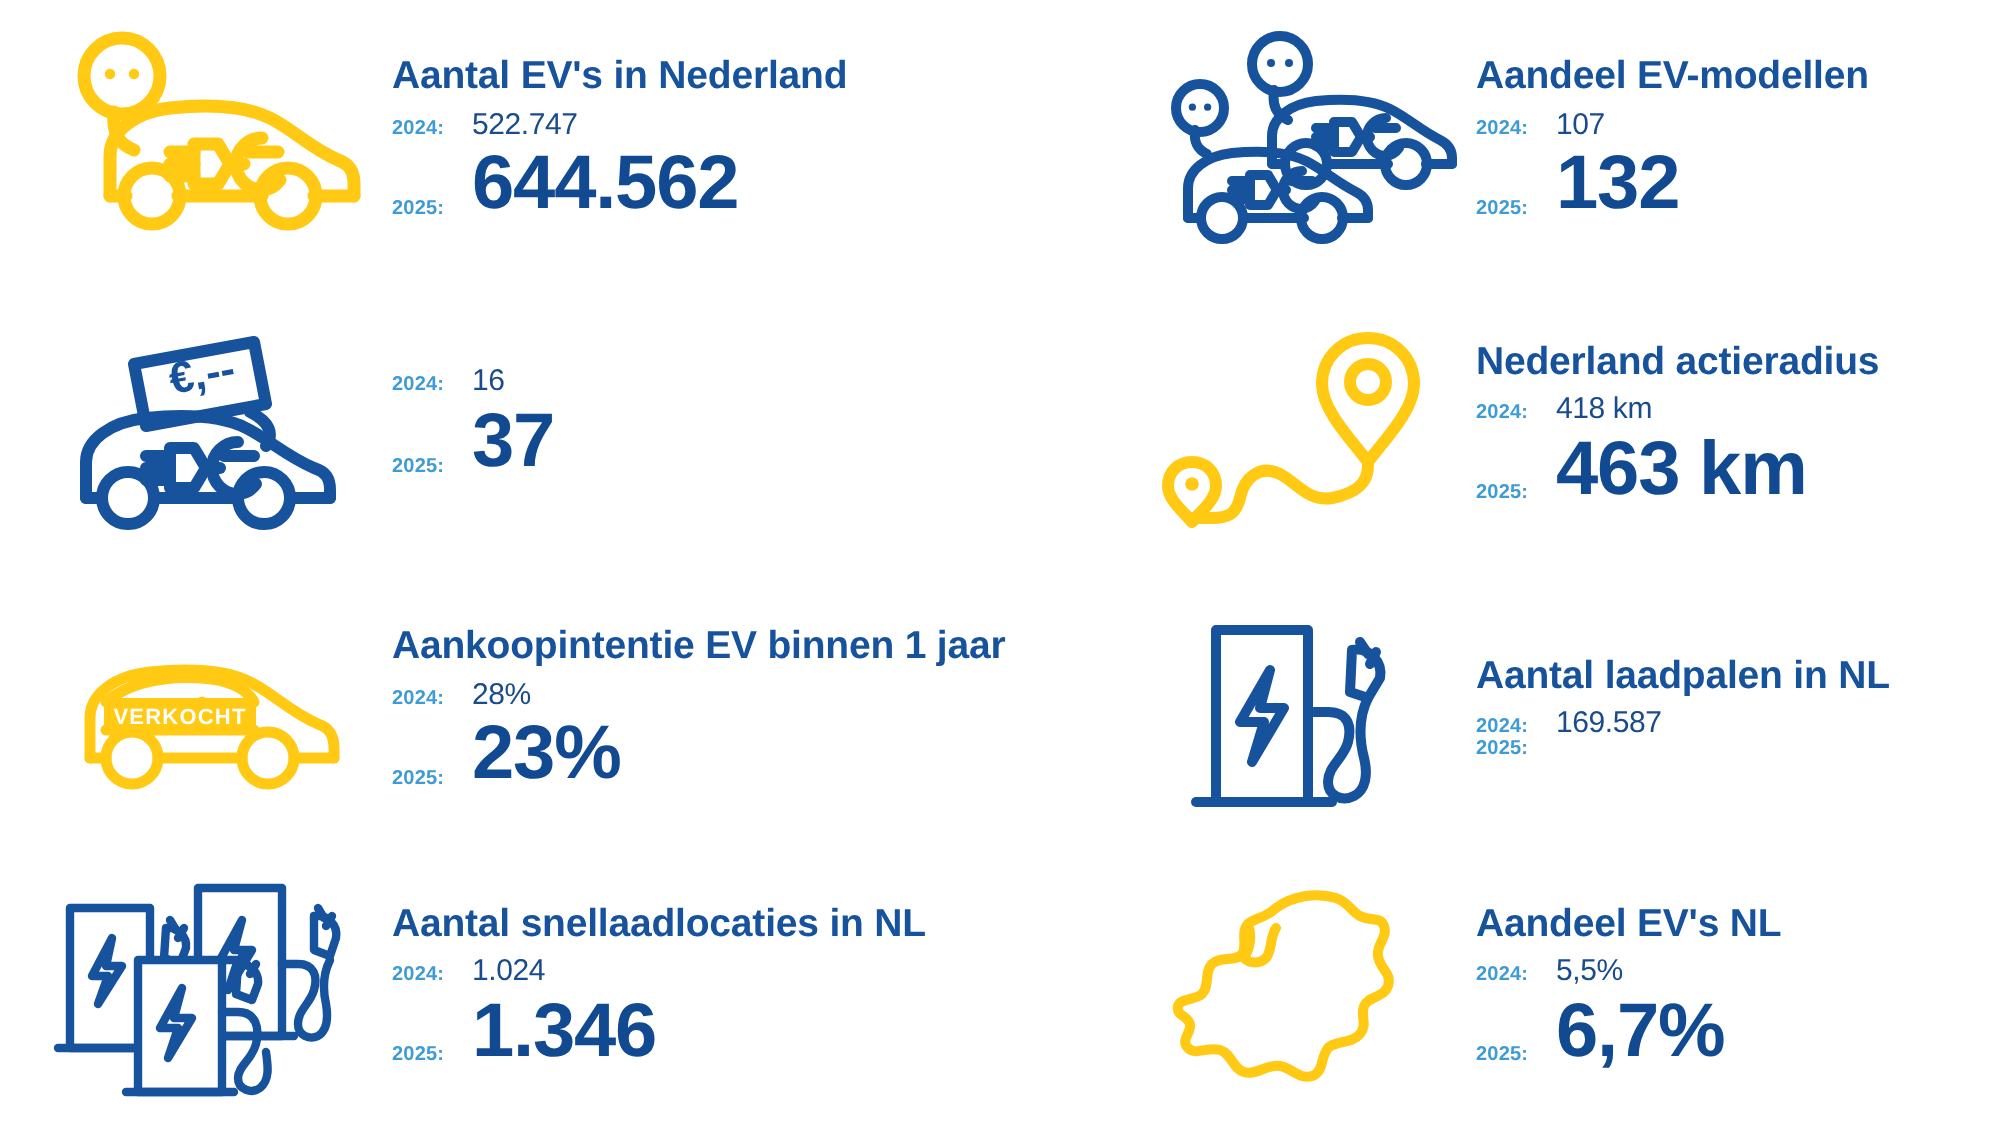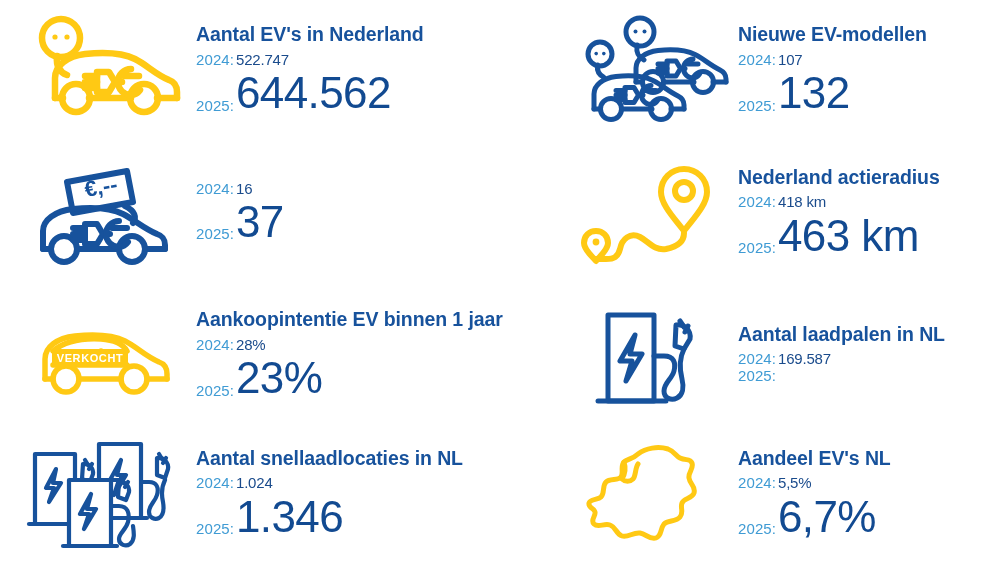--- a/index.html
+++ b/index.html
@@ -61,39 +61,39 @@
     white-space: nowrap;
   }
   .stat-row {
     display: flex;
     align-items: baseline;
   }
   .row-prev { margin-bottom: 1px; }
   .row-curr { margin-top: 1px; }
 
   .yr-label {
-    font-size: 15px;
-    font-weight: normal;
+    font-size: 10px;
+    font-weight: bold;
     color: #3f9bd4;
     letter-spacing: 0.1px;
     width: 40px;
     flex: 0 0 40px;
   }
   .yr-label.curr { align-self: flex-end; position: relative; top: -3px; }
 
   .val-prev {
     font-size: 15px;
     font-weight: normal;
     color: #1a4b8c;
     letter-spacing: -0.2px;
     line-height: 1.1;
   }
   .val-curr {
-    font-size: 44px;
-    font-weight: normal;
+    font-size: 38px;
+    font-weight: bold;
     color: #124a91;
     letter-spacing: -0.6px;
     line-height: 1.05;
   }
 </style>
 </head>
 <body>
 
 <div id="infographic">
 
@@ -161,21 +161,21 @@
           <circle cx="31" cy="95" r="10.5"></circle>
           <circle cx="81" cy="95" r="10.5"></circle>
           <path d="M36 76.5 L45 76.5 M36 81 L45 81 M36 85.5 L45 85.5"></path>
           <path d="M45 73.5 L54 73.5 L58.5 81 L54 88.5 L45 88.5 Z"></path>
           <path d="M58.5 81 L63 81"></path>
           <path d="M76 76.5 L65.5 76.5 M71 71.5 A9.5 9.5 0 1 0 71 90.5 A9.5 9.5 0 0 0 77.5 86.5"></path>
         </g>
       </svg>
     </div>
     <div class="text-wrap">
-      <div class="stat-title">Nieuwe EV-modellen</div>
+      <div class="stat-title">Aandeel EV-modellen</div>
       <div class="stat-row row-prev">
         <span class="yr-label">2024:</span>
         <span class="val-prev">107</span>
       </div>
       <div class="stat-row row-curr">
         <span class="yr-label curr">2025:</span>
         <span class="val-curr">132</span>
       </div>
     </div>
   </div>

